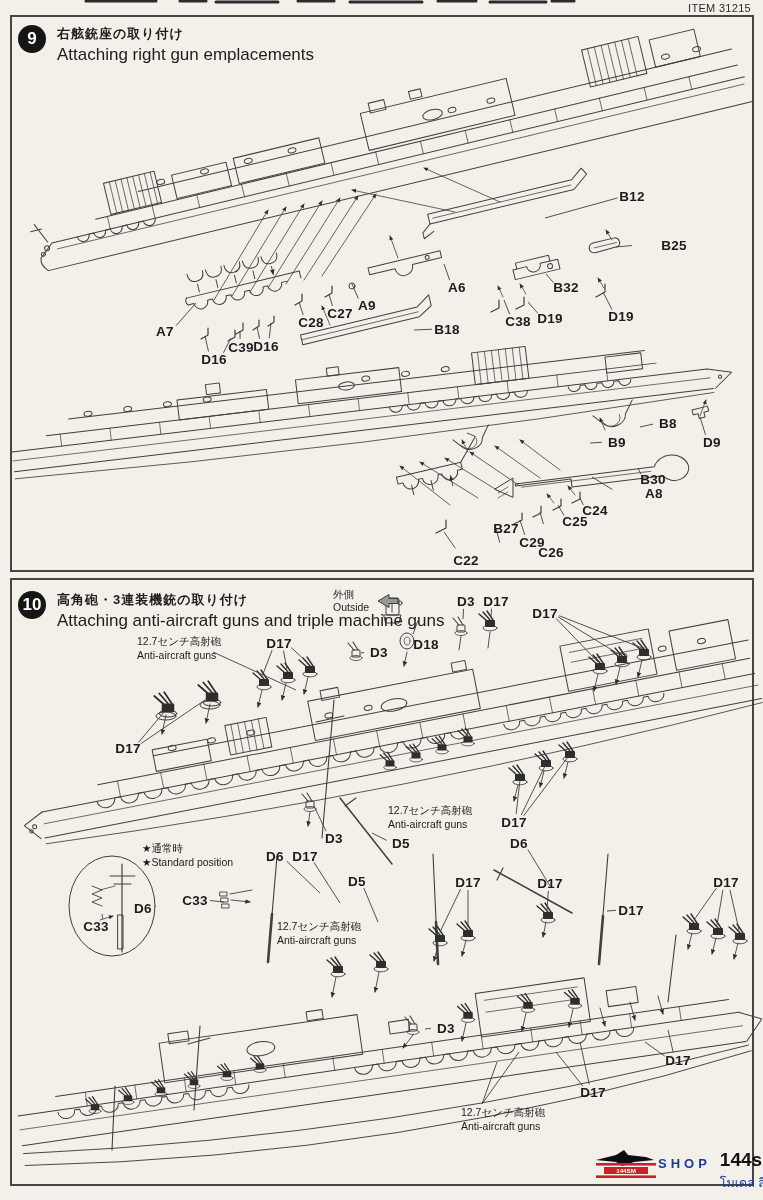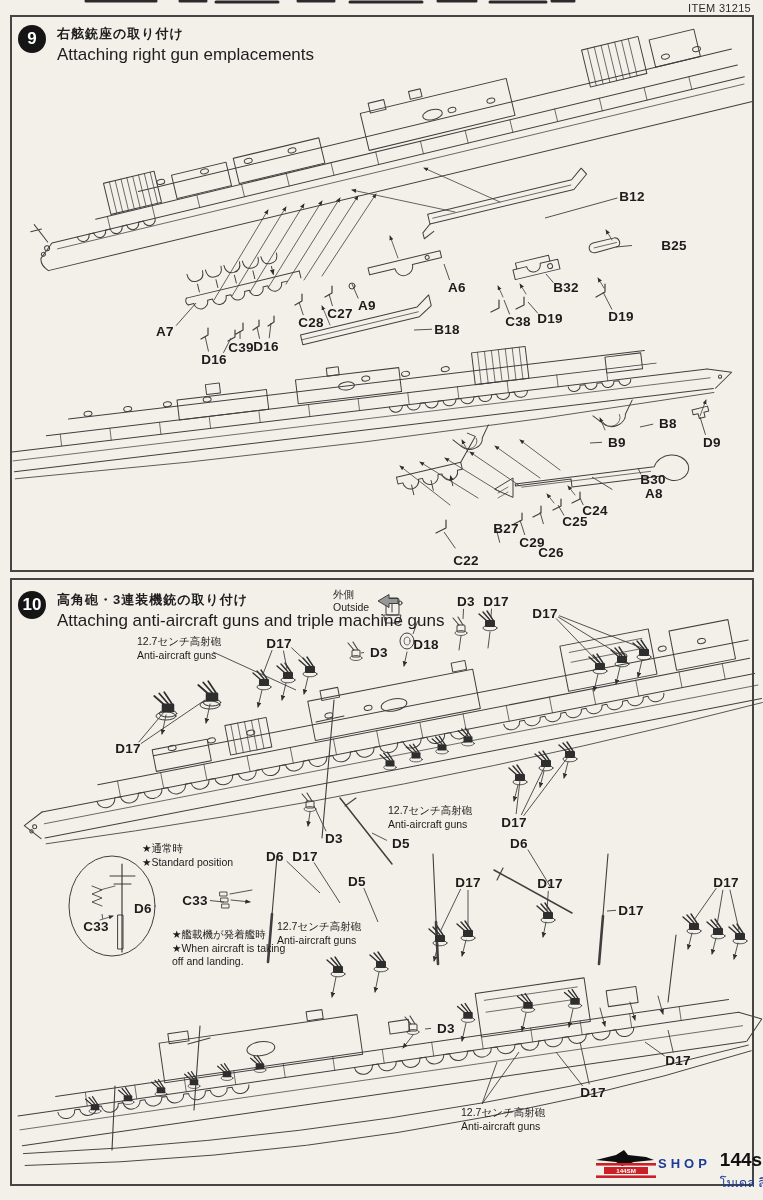--- a/index.html
+++ b/index.html
@@ -528,24 +528,20 @@
         <div>Anti-aircraft guns</div>
       </div>
       <div class="caption" style="left: 461px; top: 1106px;">
         <div>12.7センチ高射砲</div>
         <div>Anti-aircraft guns</div>
       </div>
       <div class="note" style="left: 142px; top: 842px;">
         <div>★通常時</div>
         <span class="en">★Standard position</span>
       </div>
-      <div class="note" style="left: 172px; top: 928px;">
-        <div>★艦載機が発着艦時</div>
-        <span class="en">★When aircraft is taking off and landing.</span>
-      </div>
     </div>
 
   <div class="step-head" style="left:18px;top:25px;">
     <div class="step-num">9</div>
     <div>
       <div class="t-jp">右舷銃座の取り付け</div>
       <div class="t-en">Attaching right gun emplacements</div>
     </div>
   </div>
   <div class="step-head" style="left:18px;top:591px;">

